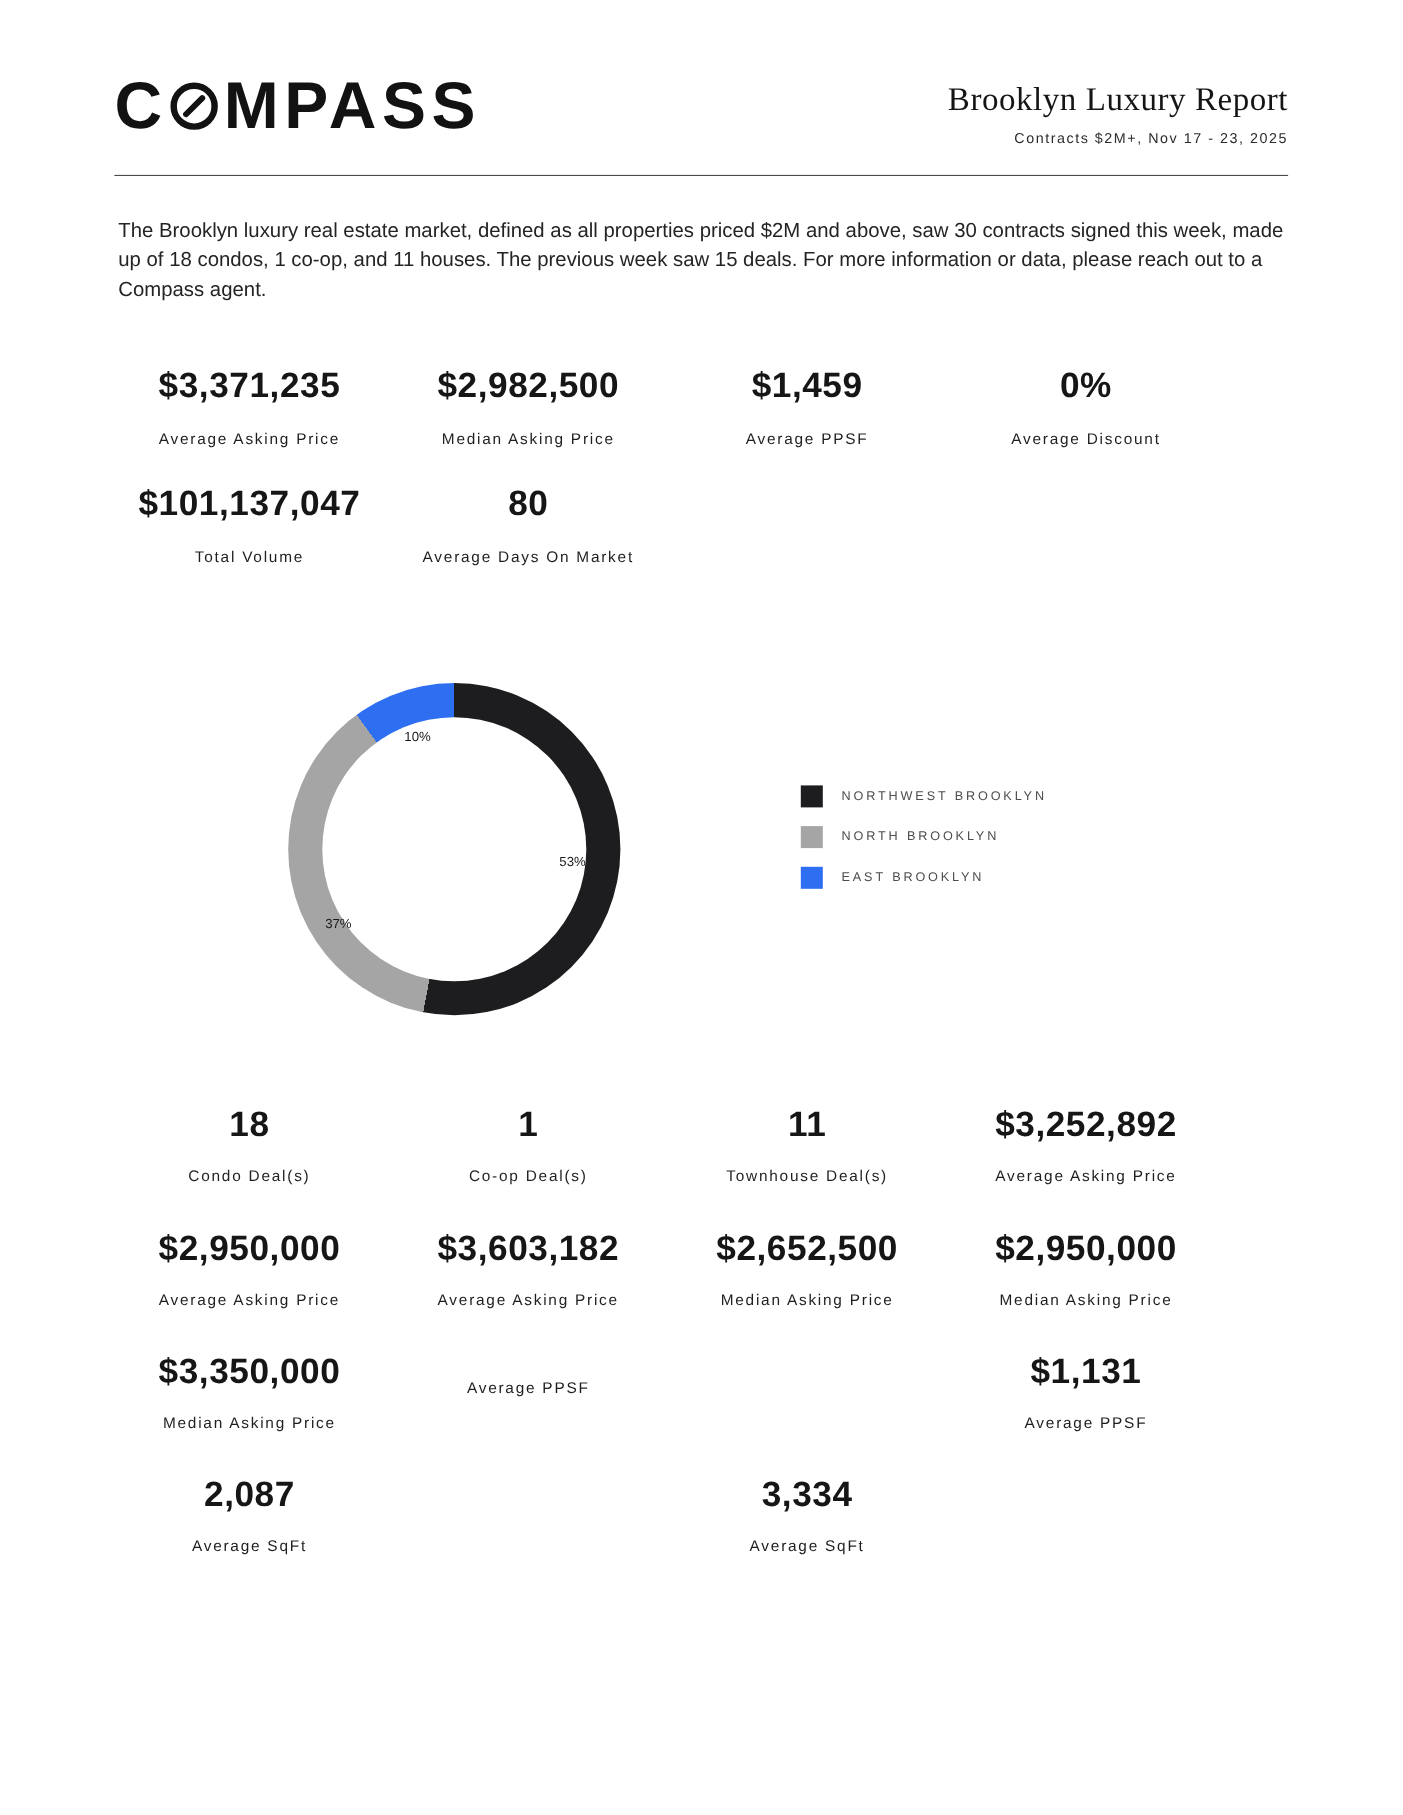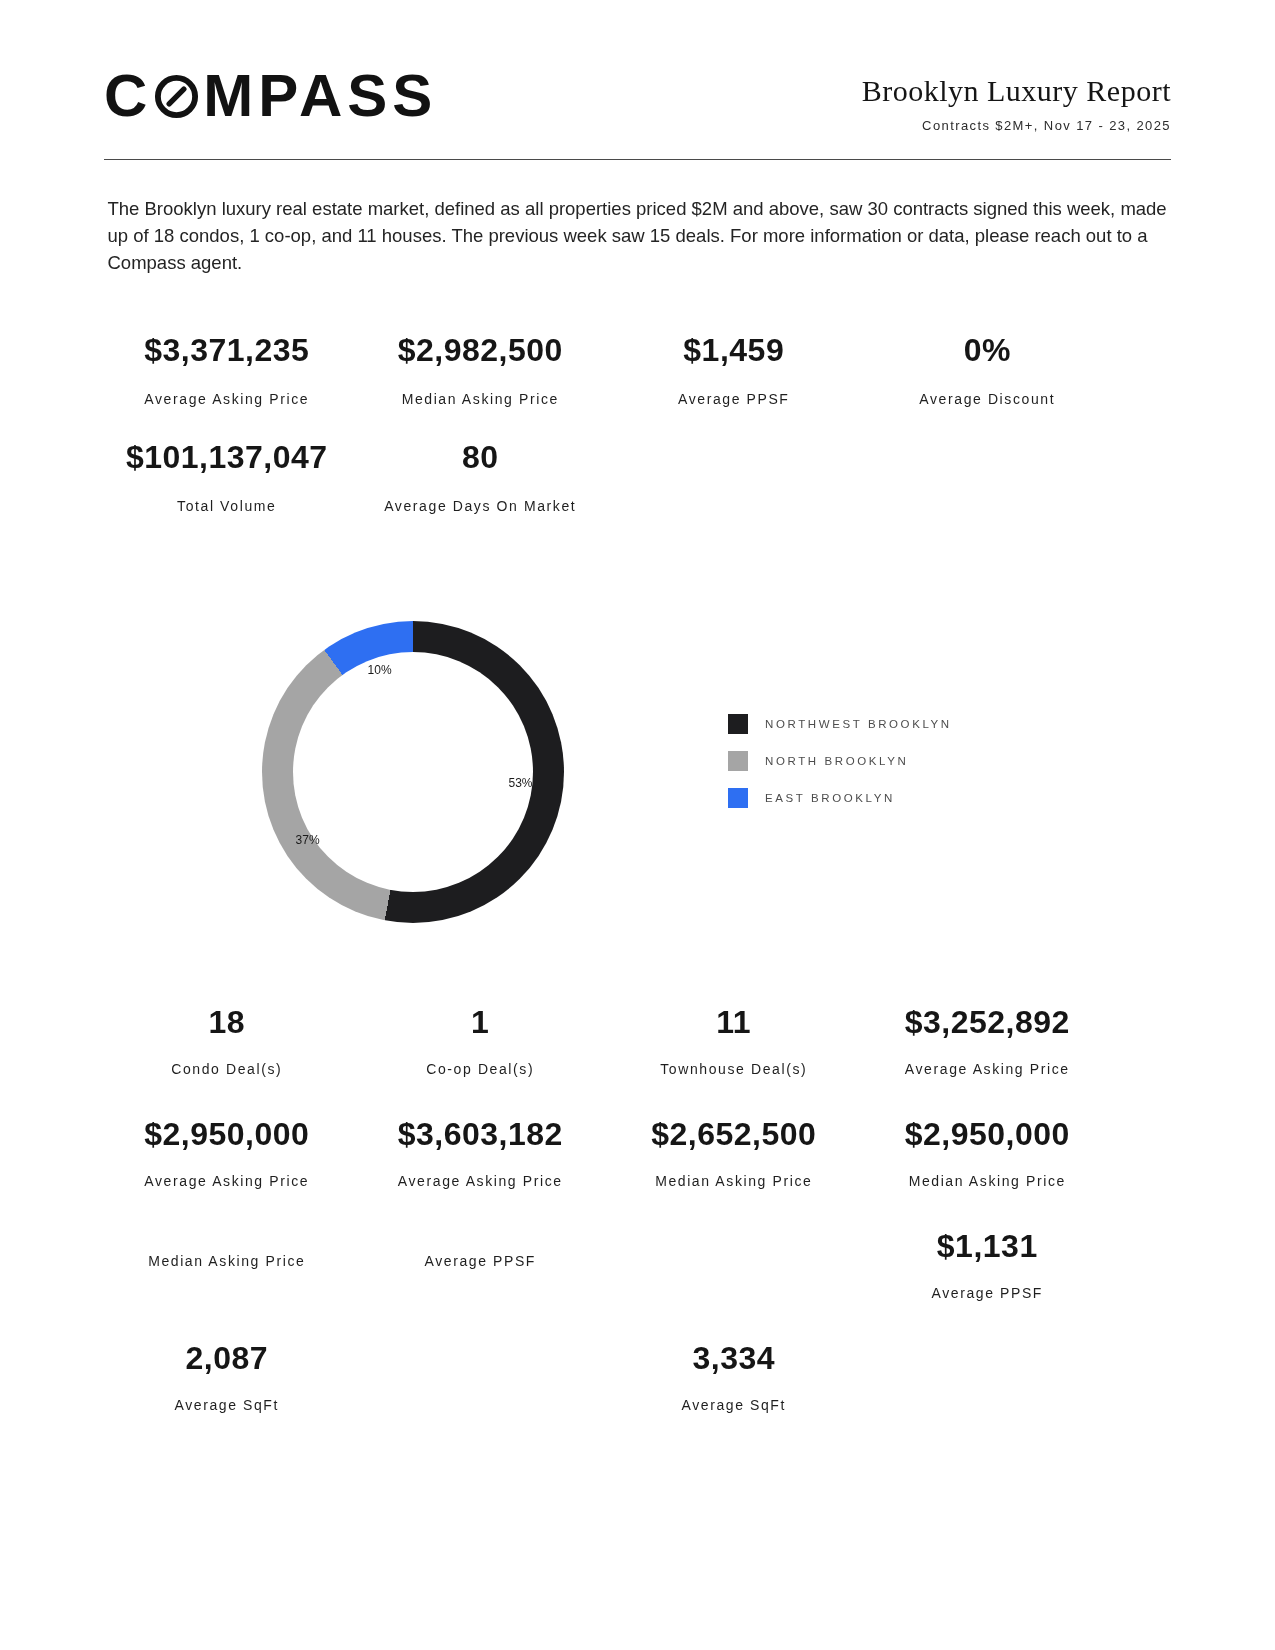--- a/index.html
+++ b/index.html
@@ -168,20 +168,21 @@
 
     <div class="stat-cell">
       <div class="stat-value">$2,652,500</div>
       <div class="stat-label">Median Asking Price</div>
     </div>
     <div class="stat-cell">
       <div class="stat-value">$2,950,000</div>
       <div class="stat-label">Median Asking Price</div>
     </div>
     <div class="stat-cell">
+      <div class="stat-value">$3,350,000</div>
       <div class="stat-label">Median Asking Price</div>
     </div>
 
     <div class="stat-cell">
       <div class="stat-label">Average PPSF</div>
     </div>
     <div class="stat-cell"></div>
     <div class="stat-cell">
       <div class="stat-value">$1,131</div>
       <div class="stat-label">Average PPSF</div>

